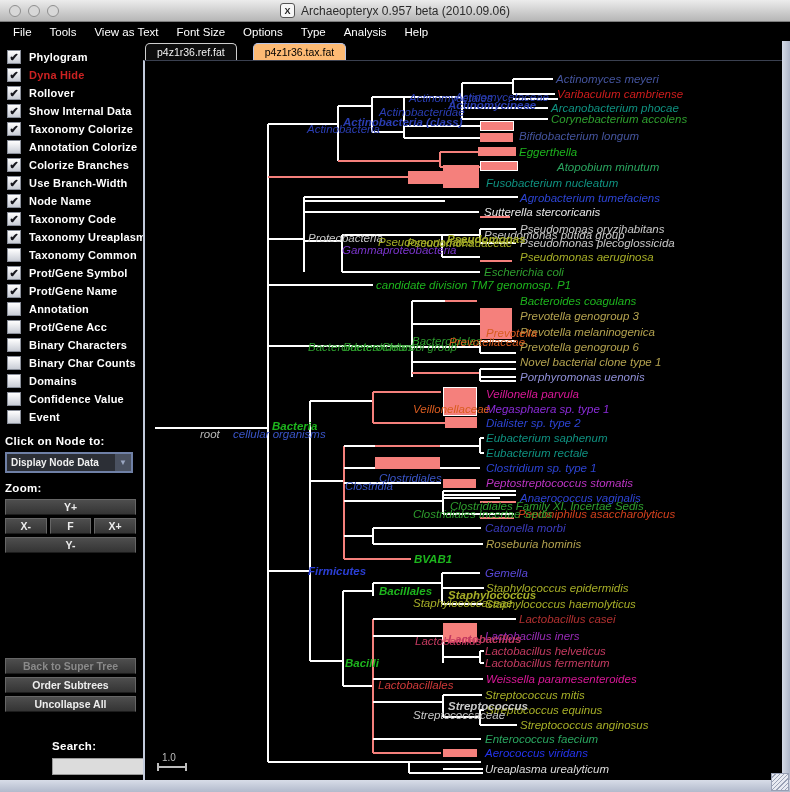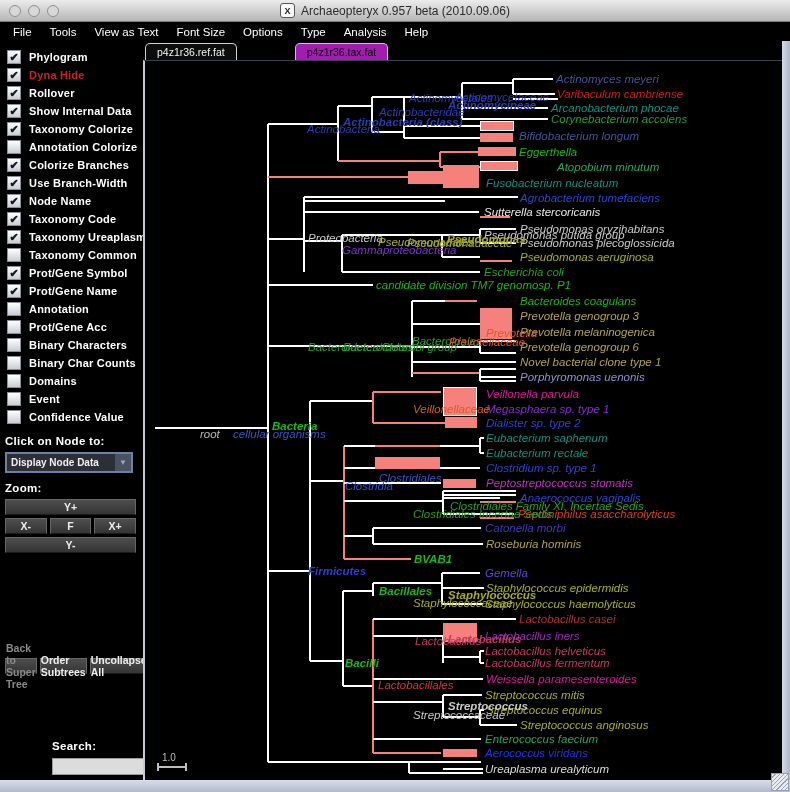--- a/index.html
+++ b/index.html
@@ -29,31 +29,31 @@
     display:flex;align-items:center;}
   .dropdown-value{flex:1;color:#f0f0f0;font-size:10px;font-weight:700;padding-left:4px;white-space:nowrap;overflow:hidden;}
   .dropdown-arrow{width:16px;height:100%;background:#4a5160;display:flex;align-items:center;justify-content:center;
     color:#9aa6c0;font-size:8px;}
   .zb{background:linear-gradient(#4e4e4e,#343434);border:1px solid #666;border-bottom-color:#1c1c1c;
     color:#ededed;font-size:10.5px;font-weight:bold;display:flex;align-items:center;justify-content:center;
     box-sizing:border-box;height:16px;}
   .zoom-col{padding:2px 4px 0 5px;display:flex;flex-direction:column;gap:3px;width:131px;box-sizing:content-box;}
   .zoom-row{display:flex;gap:3px;}
   .zoom-row .zb{flex:1;}
-  .btn-stack{position:absolute;left:5px;top:617px;width:131px;display:flex;flex-direction:row;gap:3px;}
+  .btn-stack{position:absolute;left:5px;top:617px;width:131px;display:flex;flex-direction:column;gap:3px;}
   .zb.disabled{color:#8a8a8a;}
   .search-block{position:absolute;left:0;top:690px;width:140px;margin-left:47px;}
   .search-input{margin:3px 0 0 5px;width:126px;height:17px;background:#dcdcdc;border:1px solid #9a9a9a;
     box-sizing:border-box;font-size:11px;padding:0 3px;}
   
   .tabstrip{position:absolute;left:145px;top:42px;height:18px;display:flex;gap:16px;align-items:flex-end;}
   .tab{font-size:10.5px;padding:2px 11px 2px 11px;border:1px solid #cfcfcf;border-bottom:none;
     border-radius:5px 5px 0 0;white-space:nowrap;}
   .tab.inactive{background:#0d0d0d;color:#f2f2f2;}
-  .tab.active{background:#a21caf;color:#000;border-color:#b9c6e8;margin-left:42px;}
+  .tab.active{background:#fdba74;color:#000;border-color:#b9c6e8;}
   .canvas-wrap{position:absolute;left:143px;top:60px;width:641px;height:722px;
     border-left:2px solid #c3cbdc;border-top:1px solid #3a4050;background:#000;box-sizing:border-box;}
   svg{display:block;}
   .frame-right{position:absolute;left:782px;top:41px;width:8px;height:751px;
     background:linear-gradient(90deg,#d4dae6,#aeb6c8);}
   .frame-bottom{position:absolute;left:0;top:780px;width:790px;height:12px;
     background:linear-gradient(#d8dde8,#b2bac c);background:linear-gradient(#d8dde8,#b2bacc);}
   .grip{position:absolute;right:1px;bottom:1px;width:18px;height:18px;background:#e8ebf2;
     border:1px solid #98a0b4;box-sizing:border-box;
     background-image:repeating-linear-gradient(135deg,#e8ebf2 0 2px,#9aa2b6 2px 3px);}
@@ -159,25 +159,25 @@
       <div class="opt">
         <span class="box"></span>
         <span class="opt-label">Binary Char Counts</span>
       </div>
       <div class="opt">
         <span class="box"></span>
         <span class="opt-label">Domains</span>
       </div>
       <div class="opt">
         <span class="box"></span>
+        <span class="opt-label">Confidence Value</span>
+      </div>
+      <div class="opt">
+        <span class="box"></span>
         <span class="opt-label">Event</span>
-      </div>
-      <div class="opt">
-        <span class="box"></span>
-        <span class="opt-label">Confidence Value</span>
       </div>
     </div>
   <div class="section-header">Click on Node to:</div>
   <div class="dropdown">
     <span class="dropdown-value">Display Node Data</span>
     <span class="dropdown-arrow">▼</span>
   </div>
   <div class="section-header">Zoom:</div>
   <div class="zoom-col">
     <div class="zb">Y+</div>

